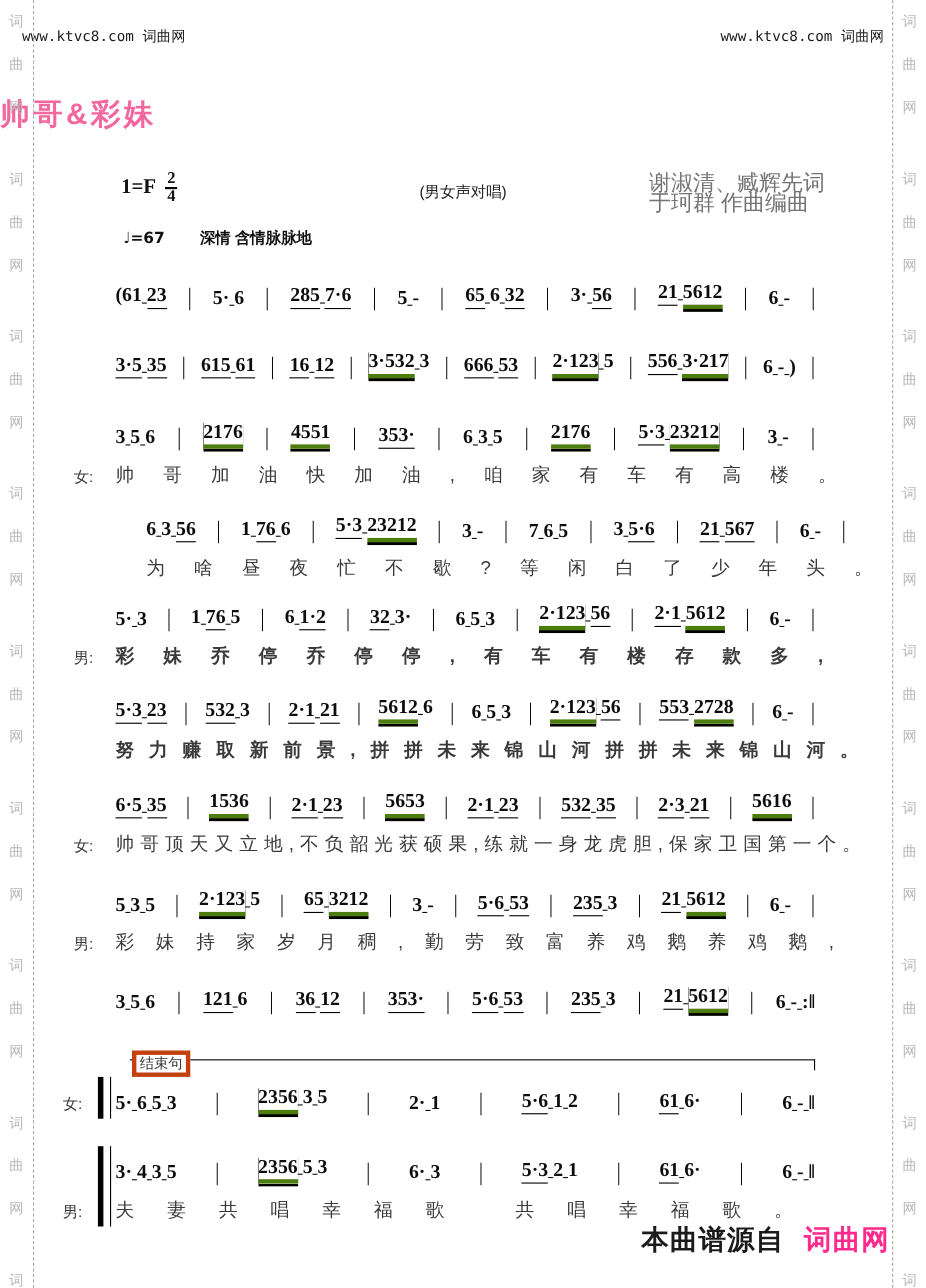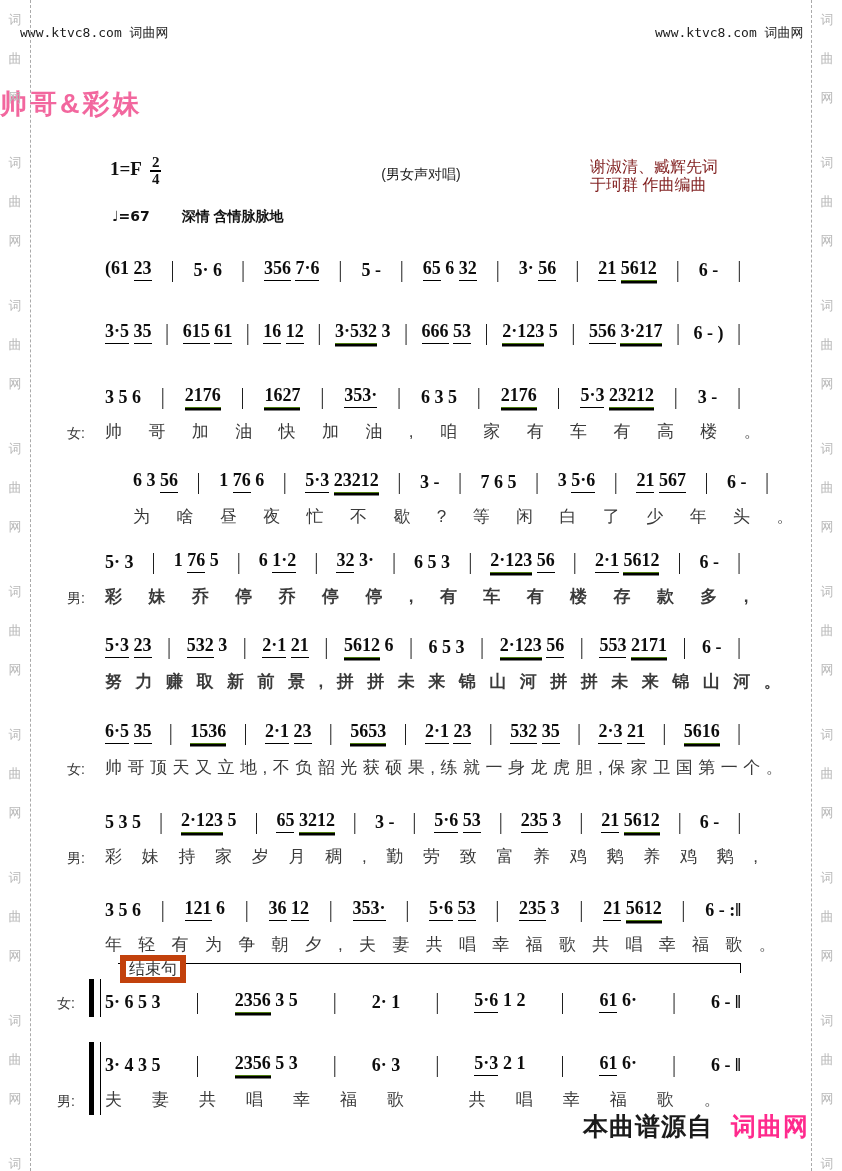--- a/index.html
+++ b/index.html
@@ -20,45 +20,45 @@
   .site-link.right{left:655px;}
   .song-title{position:absolute;top:86px;left:0;width:100%;text-align:left;
     font-size:27px;font-weight:bold;letter-spacing:3px;color:#f2679e;}
   
   .key-sig{position:absolute;top:155px;left:110px;font-family:"Liberation Serif","DejaVu Serif",serif;
     font-size:19px;font-weight:bold;}
   .frac{display:inline-block;vertical-align:middle;text-align:center;margin-left:8px;line-height:1;}
   .frac .num{display:block;border-bottom:2px solid #000;padding:0 2px;font-size:15px;font-weight:bold;}
   .frac .den{display:block;padding:0 2px;font-size:15px;font-weight:bold;}
   .subtitle{position:absolute;top:166px;left:50%;transform:translateX(-50%);font-size:14px;color:#222;}
-  .credits{position:absolute;top:158px;left:590px;font-size:16px;line-height:18px;color:#7f1d1d;}
+  .credits{position:absolute;top:158px;left:590px;font-size:20px;line-height:18px;color:#737373;}
   .tempo-row{position:absolute;top:208px;left:112px;font-size:14px;font-weight:bold;color:#111;}
   .tempo-row .tempo{font-family:"DejaVu Sans",sans-serif;margin-right:28px;font-weight:bold;}
   
   #score{position:absolute;left:105px;top:0;width:636px;z-index:2;}
   .system{position:absolute;left:0;width:636px;}
   .notes-row{display:flex;justify-content:space-between;align-items:flex-end;width:100%;
     font-family:"Liberation Serif","DejaVu Serif",serif;font-size:18px;font-weight:bold;
-    color:#0d0d0d;height:26px;}
+    color:#0d0d0d;height:26px;text-decoration:underline;}
   .measure{white-space:pre;}
   .tok{display:inline-block;}
   .beam{border-bottom:1.5px solid #000;padding-bottom:1px;}
-  .beam2{border-bottom:1px solid #4d7c0f;box-shadow:0 2.5px 0 0 #000;padding-bottom:1px;text-align:right;}
+  .beam2{border-bottom:4px solid #4d7c0f;box-shadow:0 2.5px 0 0 #000;padding-bottom:1px;text-align:right;}
   .bar{font-weight:normal;transform:scaleY(1.25);display:inline-block;color:#000;}
   .lyrics-row{margin-top:12px;font-size:17px;color:#3a3a3a;white-space:nowrap;}
   .voice-label{position:absolute;left:-38px;font-size:14px;color:#3a3a3a;}
   .system.has-lyrics .voice-label{bottom:0px;}
   .system.bracket::before{content:"";position:absolute;left:-16px;top:-8px;bottom:-4px;width:6px;
     border-left:5px solid #000;border-right:1.5px solid #000;}
   .system.bracket .voice-label{left:-48px;}
   
   .ending-line{position:absolute;left:118px;top:963px;width:622px;height:9px;
     border-top:1.5px solid #000;border-right:1.5px solid #000;z-index:3;}
   .ending-label{position:absolute;left:120px;top:955px;z-index:4;background:#fff;
-    border:6px solid #c2410c;font-size:16px;padding:0 3px;color:#333;line-height:16px;}
+    border:4px solid #c2410c;font-size:13px;padding:0 3px;color:#333;line-height:16px;}
   
   .footer{position:absolute;top:1110px;left:583px;font-size:25px;font-weight:bold;z-index:2;}
   .footer .src{color:#1b1b1b;letter-spacing:1px;}
   .footer .lnk{color:#ff2a8d;margin-left:18px;letter-spacing:1px;}
 </style>
 </head>
 <body>
 
 <div class="wm-col left" id="wm-left">
     <div class="wm-group">
@@ -172,21 +172,21 @@
 <div class="ending-line"></div>
 <div class="ending-label">结束句</div>
 
 <div id="score">
     <div class="system" style="top: 255px;">
       <div class="notes-row">
         <span class="measure"><span class="tok">(61</span> <span class="tok beam">23</span></span>
         <span class="bar">|</span>
         <span class="measure"><span class="tok">5·</span> <span class="tok">6</span></span>
         <span class="bar">|</span>
-        <span class="measure"><span class="tok beam">356</span> <span class="tok beam">7·6</span></span>
+        <span class="measure"><span class="tok beam">285</span> <span class="tok beam">7·6</span></span>
         <span class="bar">|</span>
         <span class="measure"><span class="tok">5</span> <span class="tok">-</span></span>
         <span class="bar">|</span>
         <span class="measure"><span class="tok beam">65</span> <span class="tok">6</span> <span class="tok beam">32</span></span>
         <span class="bar">|</span>
         <span class="measure"><span class="tok">3·</span> <span class="tok beam">56</span></span>
         <span class="bar">|</span>
         <span class="measure"><span class="tok beam">21</span> <span class="tok beam2">5612</span></span>
         <span class="bar">|</span>
         <span class="measure"><span class="tok">6</span> <span class="tok">-</span></span>
@@ -213,21 +213,21 @@
         <span class="bar">|</span>
       </div>
     </div>
     <div class="system has-lyrics" style="top: 382px;">
       <span class="voice-label">女:</span>
       <div class="notes-row">
         <span class="measure"><span class="tok">3</span> <span class="tok">5</span> <span class="tok">6</span></span>
         <span class="bar">|</span>
         <span class="measure"><span class="tok beam2">2176</span></span>
         <span class="bar">|</span>
-        <span class="measure"><span class="tok beam2">1627</span></span>
+        <span class="measure"><span class="tok beam2">4551</span></span>
         <span class="bar">|</span>
         <span class="measure"><span class="tok beam">353·</span></span>
         <span class="bar">|</span>
         <span class="measure"><span class="tok">6</span> <span class="tok">3</span> <span class="tok">5</span></span>
         <span class="bar">|</span>
         <span class="measure"><span class="tok beam2">2176</span></span>
         <span class="bar">|</span>
         <span class="measure"><span class="tok beam">5·3</span> <span class="tok beam2">23212</span></span>
         <span class="bar">|</span>
         <span class="measure"><span class="tok">3</span> <span class="tok">-</span></span>
@@ -285,21 +285,21 @@
         <span class="measure"><span class="tok beam">532</span> <span class="tok">3</span></span>
         <span class="bar">|</span>
         <span class="measure"><span class="tok beam">2·1</span> <span class="tok beam">21</span></span>
         <span class="bar">|</span>
         <span class="measure"><span class="tok beam2">5612</span> <span class="tok">6</span></span>
         <span class="bar">|</span>
         <span class="measure"><span class="tok">6</span> <span class="tok">5</span> <span class="tok">3</span></span>
         <span class="bar">|</span>
         <span class="measure"><span class="tok beam2">2·123</span> <span class="tok beam">56</span></span>
         <span class="bar">|</span>
-        <span class="measure"><span class="tok beam">553</span> <span class="tok beam2">2171</span></span>
+        <span class="measure"><span class="tok beam">553</span> <span class="tok beam2">2728</span></span>
         <span class="bar">|</span>
         <span class="measure"><span class="tok">6</span> <span class="tok">-</span></span>
         <span class="bar">|</span>
       </div>
       <div class="lyrics-row" style="letter-spacing: 13.5px; font-weight: bold;">努力赚取新前景,拼拼未来锦山河拼拼未来锦山河。</div>
     </div>
     <div class="system has-lyrics" style="top: 718px;">
       <span class="voice-label">女:</span>
       <div class="notes-row">
         <span class="measure"><span class="tok beam">6·5</span> <span class="tok beam">35</span></span>
@@ -354,21 +354,20 @@
         <span class="measure"><span class="tok beam">353·</span></span>
         <span class="bar">|</span>
         <span class="measure"><span class="tok beam">5·6</span> <span class="tok beam">53</span></span>
         <span class="bar">|</span>
         <span class="measure"><span class="tok beam">235</span> <span class="tok">3</span></span>
         <span class="bar">|</span>
         <span class="measure"><span class="tok beam">21</span> <span class="tok beam2">5612</span></span>
         <span class="bar">|</span>
         <span class="measure"><span class="tok">6</span> <span class="tok">-</span> <span class="tok">:‖</span></span>
       </div>
-      <div class="lyrics-row" style="letter-spacing: 16.3px;">年轻有为争朝夕,夫妻共唱幸福歌共唱幸福歌。</div>
     </div>
     <div class="system has-lyrics bracket" style="top: 987px;">
       <span class="voice-label">女:</span>
       <div class="notes-row">
         <span class="measure"><span class="tok">5·</span> <span class="tok">6</span> <span class="tok">5</span> <span class="tok">3</span></span>
         <span class="bar">|</span>
         <span class="measure"><span class="tok beam2">2356</span> <span class="tok">3</span> <span class="tok">5</span></span>
         <span class="bar">|</span>
         <span class="measure"><span class="tok">2·</span> <span class="tok">1</span></span>
         <span class="bar">|</span>

